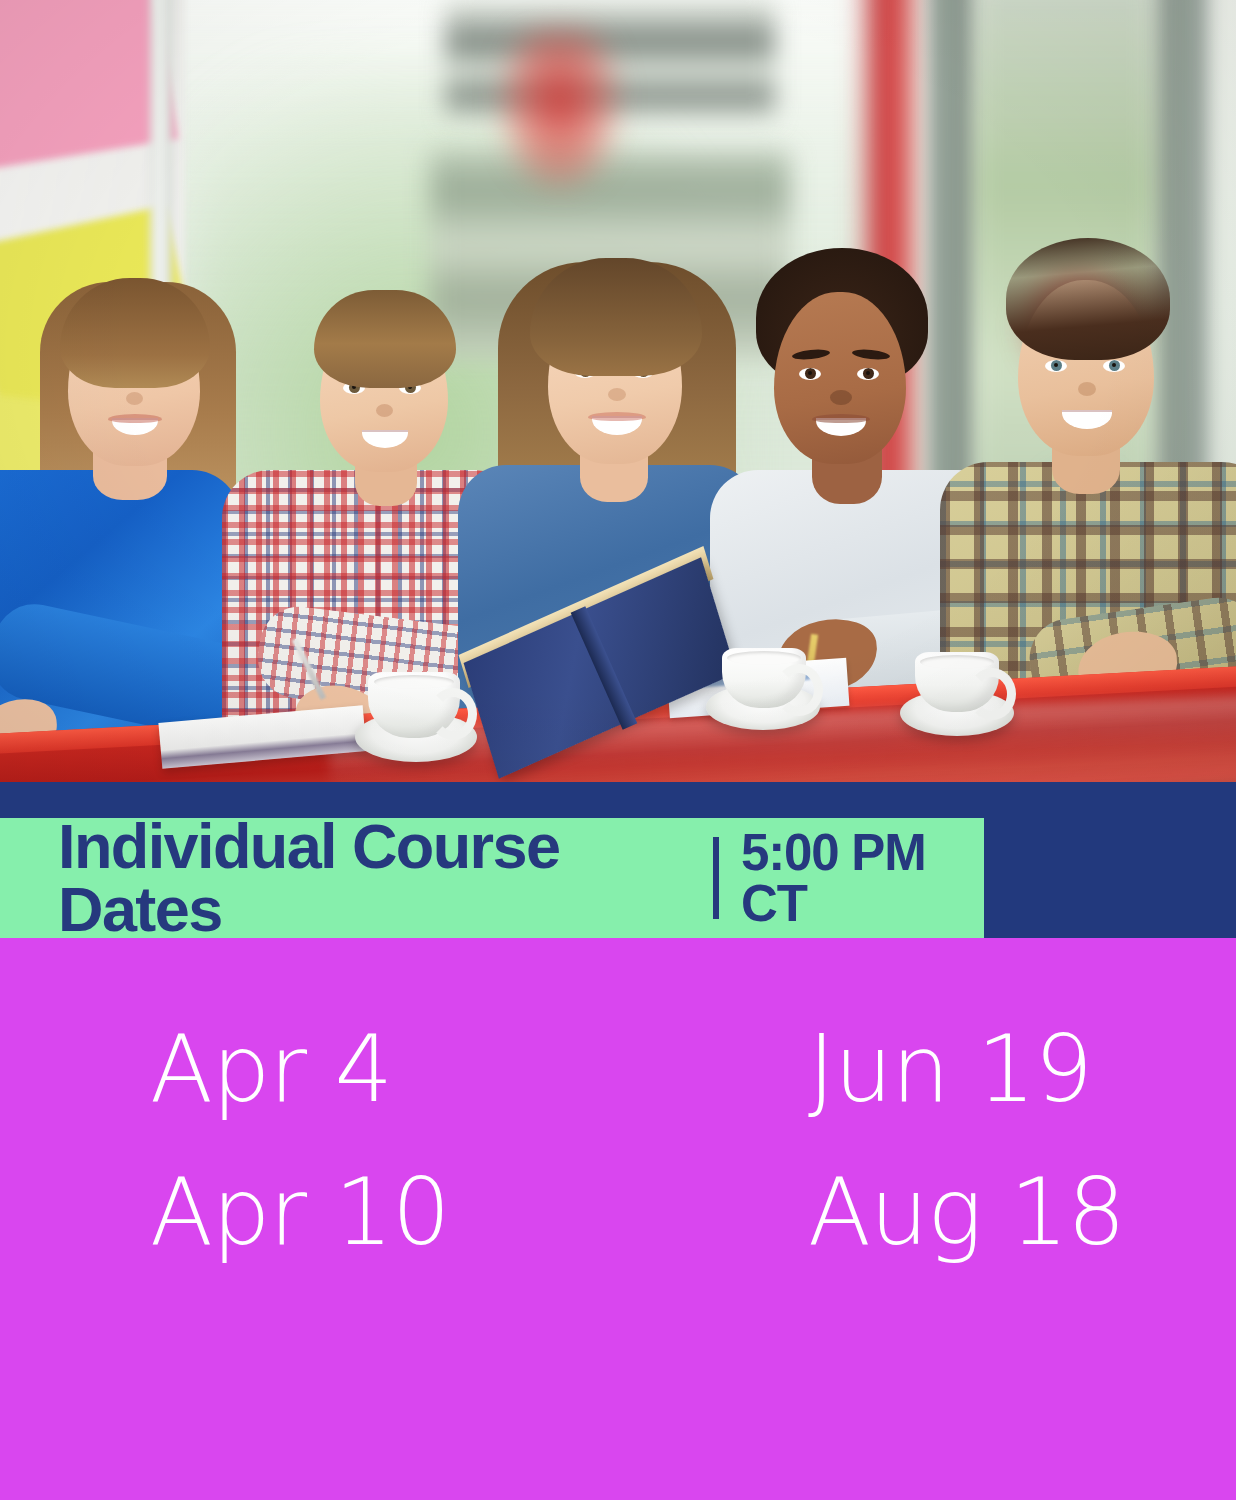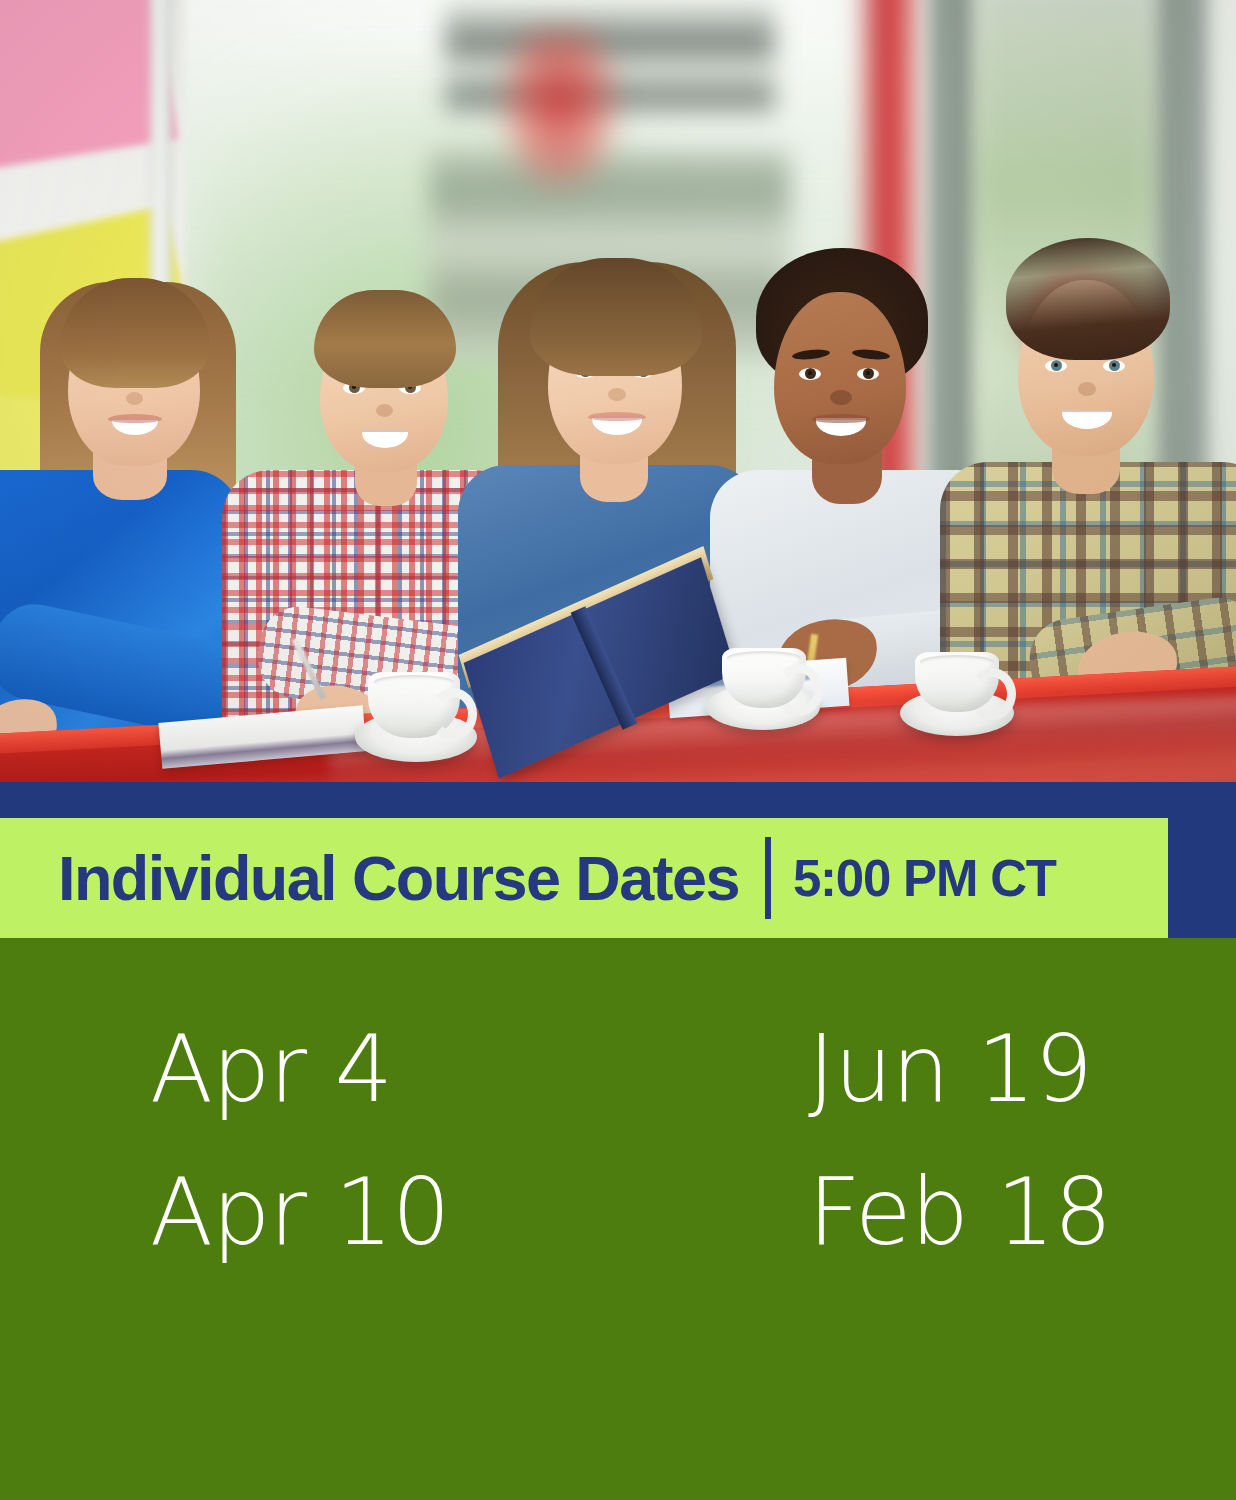--- a/index.html
+++ b/index.html
@@ -343,22 +343,22 @@
     background:radial-gradient(ellipse at 50% 45%, rgba(0,0,0,0) 55%, rgba(0,0,0,.07) 100%);
     pointer-events:none;
   }
 
   
   .navy-strip{
     position:absolute; left:0; top:782px; width:1236px; height:36px;
     background:#22397D;
   }
   .title-band{
-    position:absolute; left:0; top:818px; width:1168px; height:120px;
-    background:#bef264;
+    position:absolute; left:0; top:818px; width:984px; height:120px;
+    background:#86efac;
     display:flex; align-items:center;
   }
   .title-row{
     display:flex; align-items:center; padding-left:58px;
   }
   .title-main{
     font-size:63px; font-weight:bold; color:#26397E;
     letter-spacing:-1.6px; line-height:1;
     font-family:"Liberation Sans","DejaVu Sans",sans-serif;
   }
@@ -368,21 +368,21 @@
   }
   .title-time{
     font-size:51px; font-weight:bold; color:#26397E;
     letter-spacing:-1.2px; line-height:1;
     font-family:"Liberation Sans","DejaVu Sans",sans-serif;
   }
 
   
   .dates{
     position:absolute; left:0; top:938px; width:1236px; height:562px;
-    background:#4d7c0f;
+    background:#d946ef;
   }
   .dates-grid{
     position:absolute; left:150px; top:86px;
     width:1000px;
     display:grid;
     grid-template-columns:658px auto;
     grid-auto-rows:143px;
   }
   .date-cell{
     font-size:92px; font-weight:300; color:#ffffff;
@@ -572,17 +572,17 @@
       <span class="title-sep"></span>
       <span class="title-time">5:00 PM CT</span>
     </div>
   </div>
 
   <div class="dates">
     <div class="dates-grid">
       <div class="date-cell">Apr 4</div>
       <div class="date-cell">Jun 19</div>
       <div class="date-cell">Apr 10</div>
-      <div class="date-cell">Feb 18</div>
+      <div class="date-cell">Aug 18</div>
     </div>
   </div>
 
 </div>
 
 </body></html>

